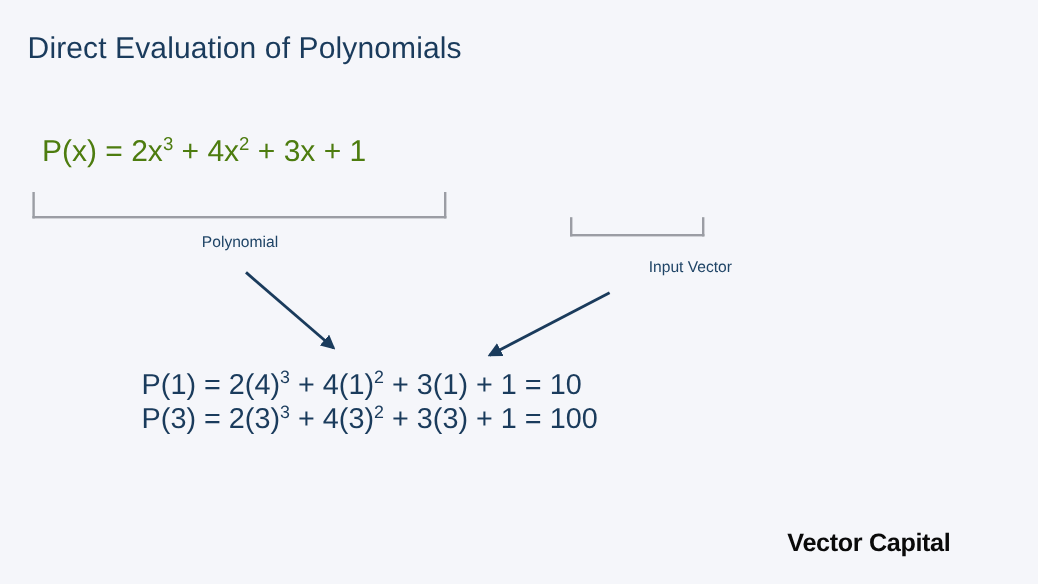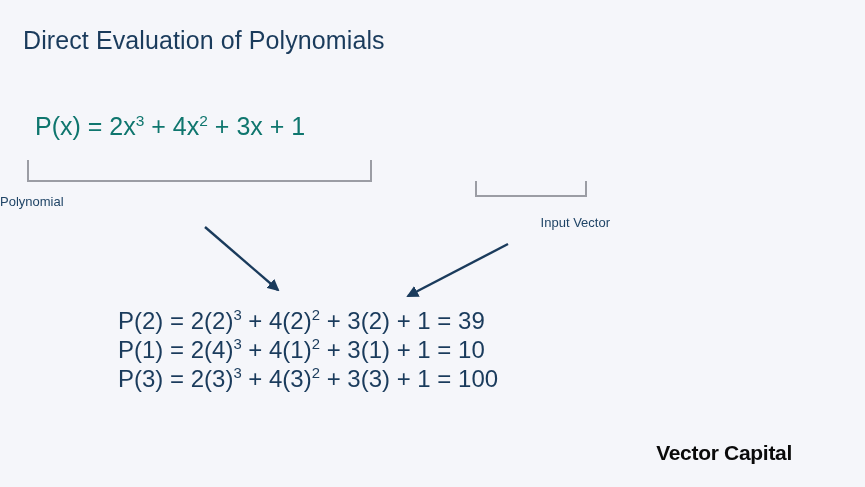--- a/index.html
+++ b/index.html
@@ -31,21 +31,21 @@
     letter-spacing: 0.1px;
     white-space: nowrap;
   }
 
   
   #polynomial-expression {
     position: absolute;
     left: 35px;
     top: 112px;
     font-size: 25px;
-    color: #0f766e;
+    color: #4d7c0f;
     white-space: nowrap;
   }
   #polynomial-expression sup { font-size: 0.62em; vertical-align: super; line-height: 0; }
 
   
   #polynomial-bracket {
     position: absolute;
     left: 27px;
     top: 160px;
     width: 345px;
@@ -53,20 +53,21 @@
     border-left: 2px solid #9b9da4;
     border-right: 2px solid #9b9da4;
     border-bottom: 2px solid #9b9da4;
     box-sizing: border-box;
   }
   #polynomial-bracket-label {
     position: absolute;
     left: 0;
     top: 194px;
     width: 400px;
+    text-align: center;
     font-size: 13px;
     color: #1f4466;
     white-space: nowrap;
   }
 
   
   #input-vector-block {
     position: absolute;
     left: 487px;
     top: 82px;
@@ -152,20 +153,19 @@
     <defs>
       <marker id="arrowhead" markerWidth="5" markerHeight="5" refX="4.2" refY="2.5" orient="auto">
         <path d="M0,0 L5,2.5 L0,5 Z" fill="#1a3b5c"></path>
       </marker>
     </defs>
     <line x1="205" y1="227" x2="278" y2="290" stroke="#1a3b5c" stroke-width="2.4" marker-end="url(#arrowhead)"></line>
     <line x1="508" y1="244" x2="408" y2="296" stroke="#1a3b5c" stroke-width="2.4" marker-end="url(#arrowhead)"></line>
   </svg>
 
   <div id="evaluations">
-    <span class="eval-line"><span>P(2) = 2(2)</span><sup>3</sup><span> + 4(2)</span><sup>2</sup><span> + 3(2) + 1 = 39</span></span>
     <span class="eval-line"><span>P(1) = 2(4)</span><sup>3</sup><span> + 4(1)</span><sup>2</sup><span> + 3(1) + 1 = 10</span></span>
     <span class="eval-line"><span>P(3) = 2(3)</span><sup>3</sup><span> + 4(3)</span><sup>2</sup><span> + 3(3) + 1 = 100</span></span>
   </div>
 
   <div id="footer-logo">Vector Capital</div>
 
 </div>
 
 </body></html>

